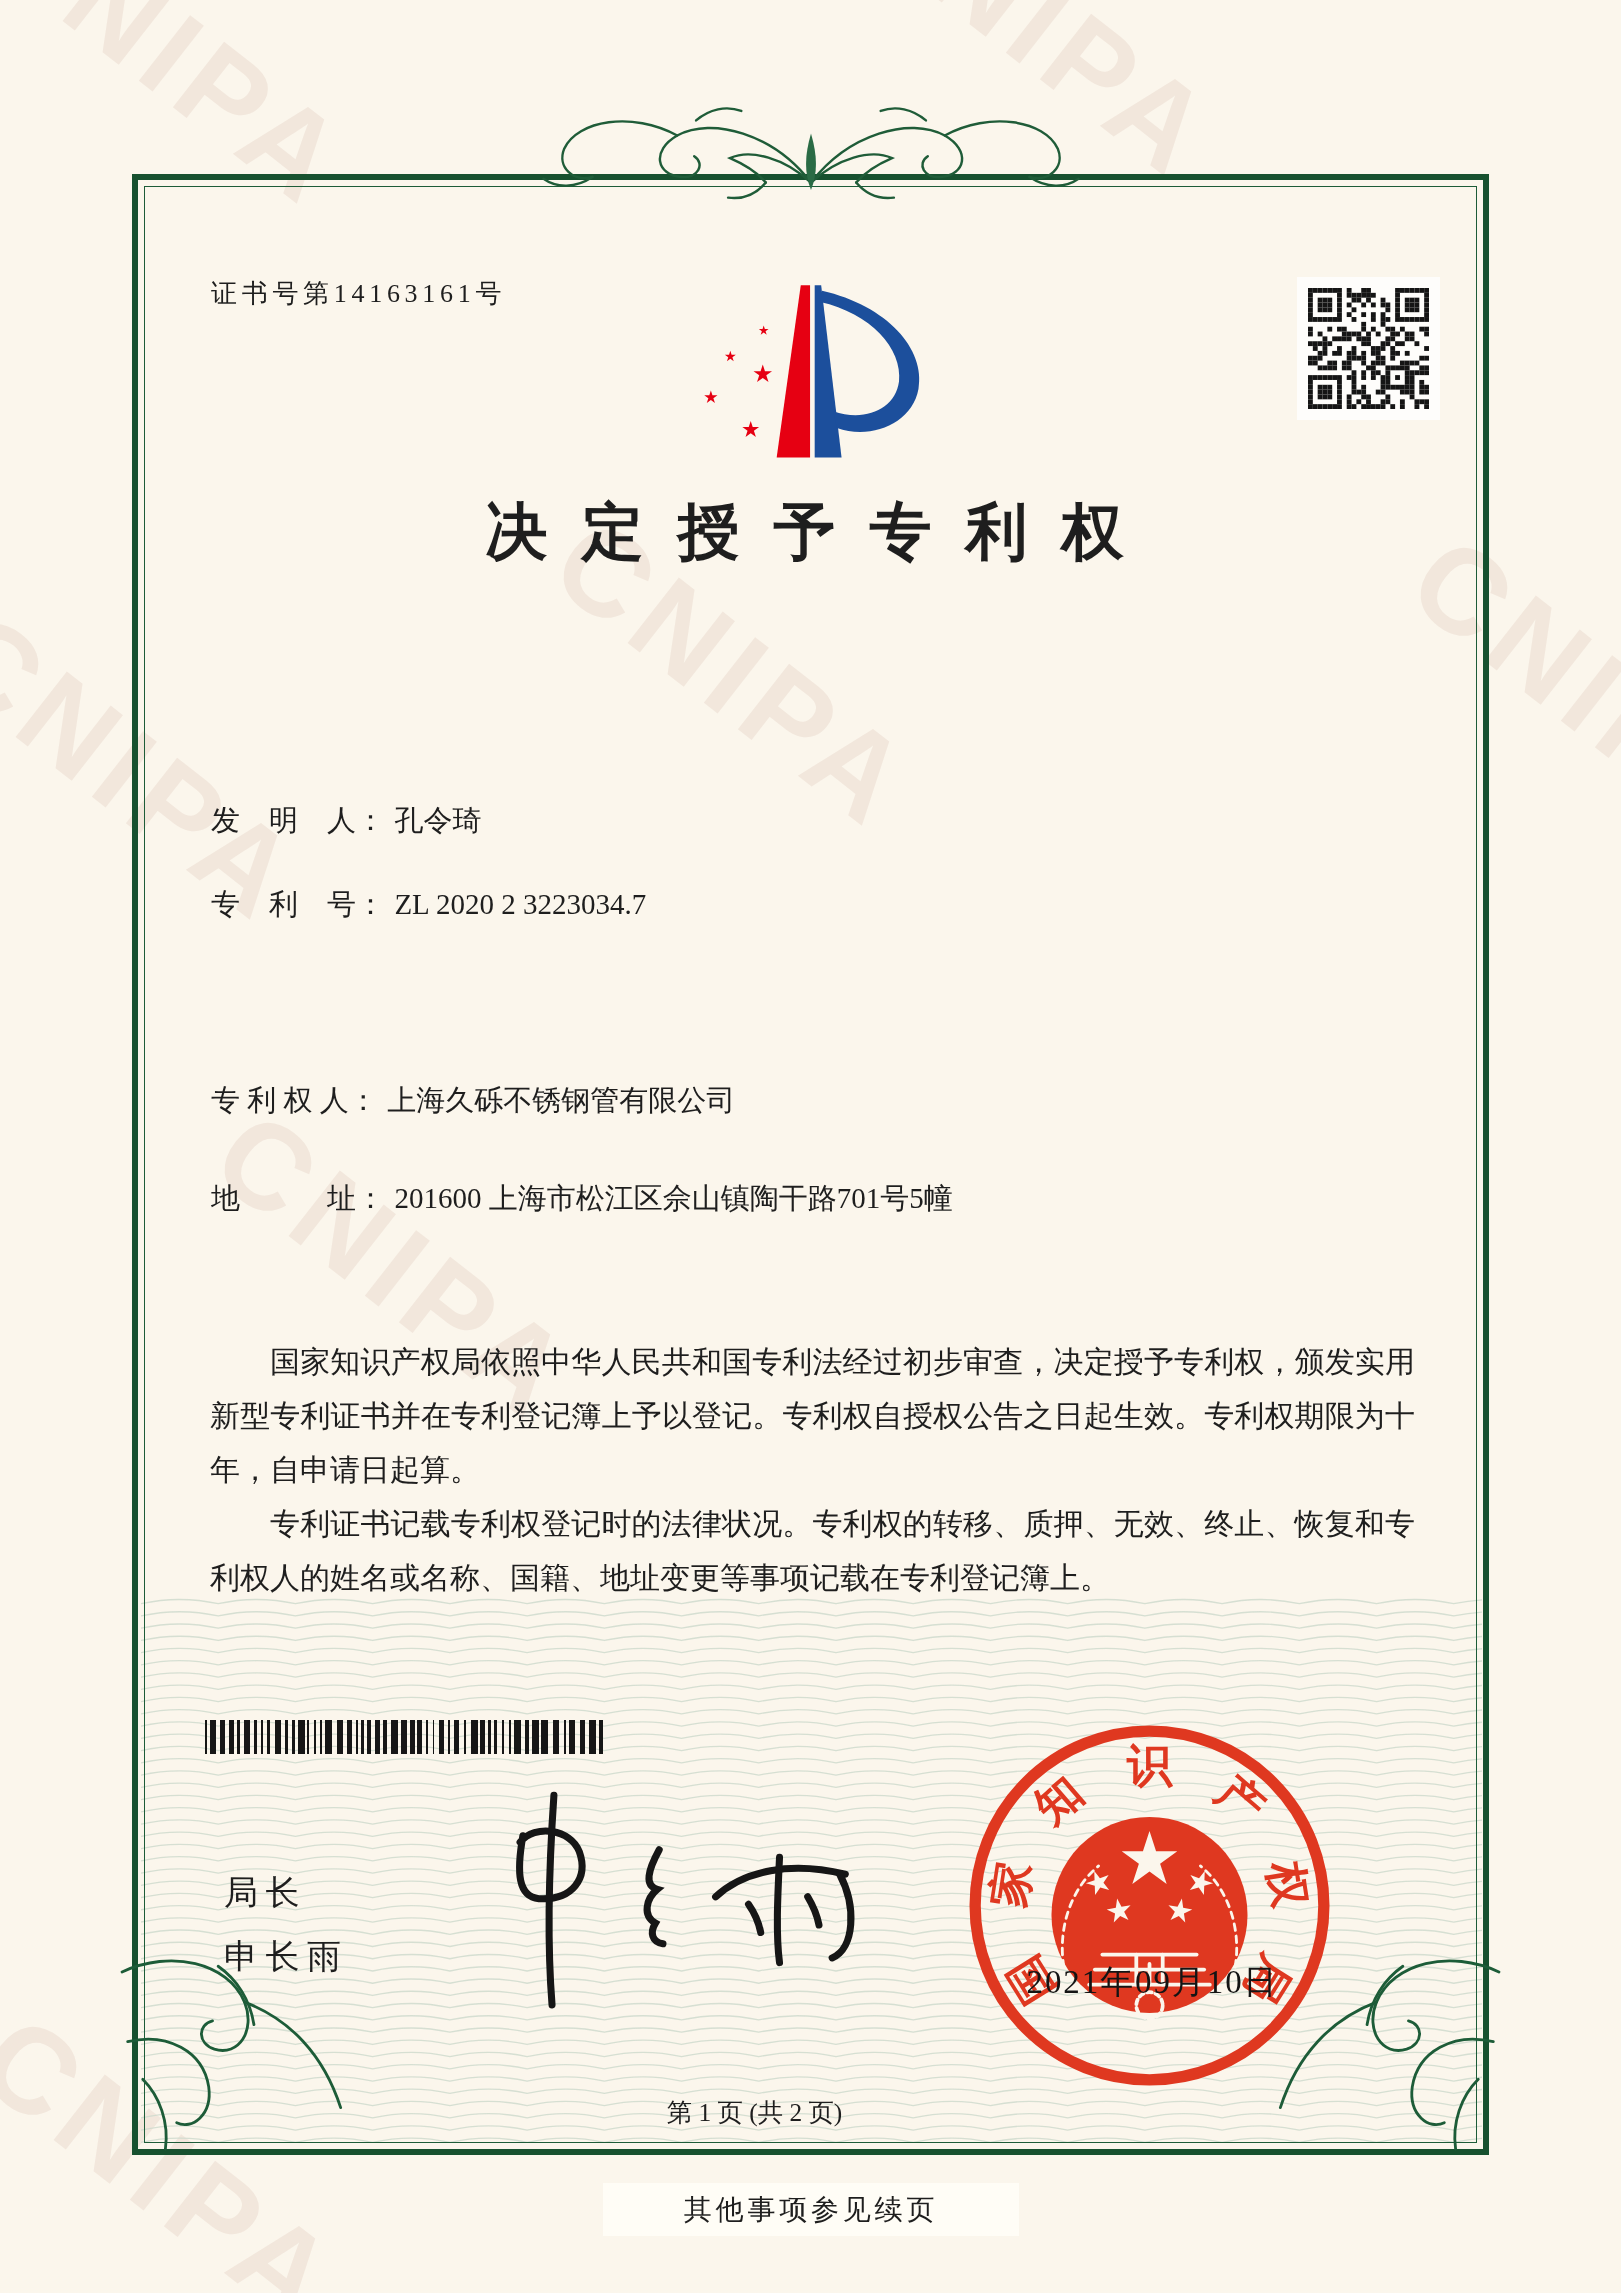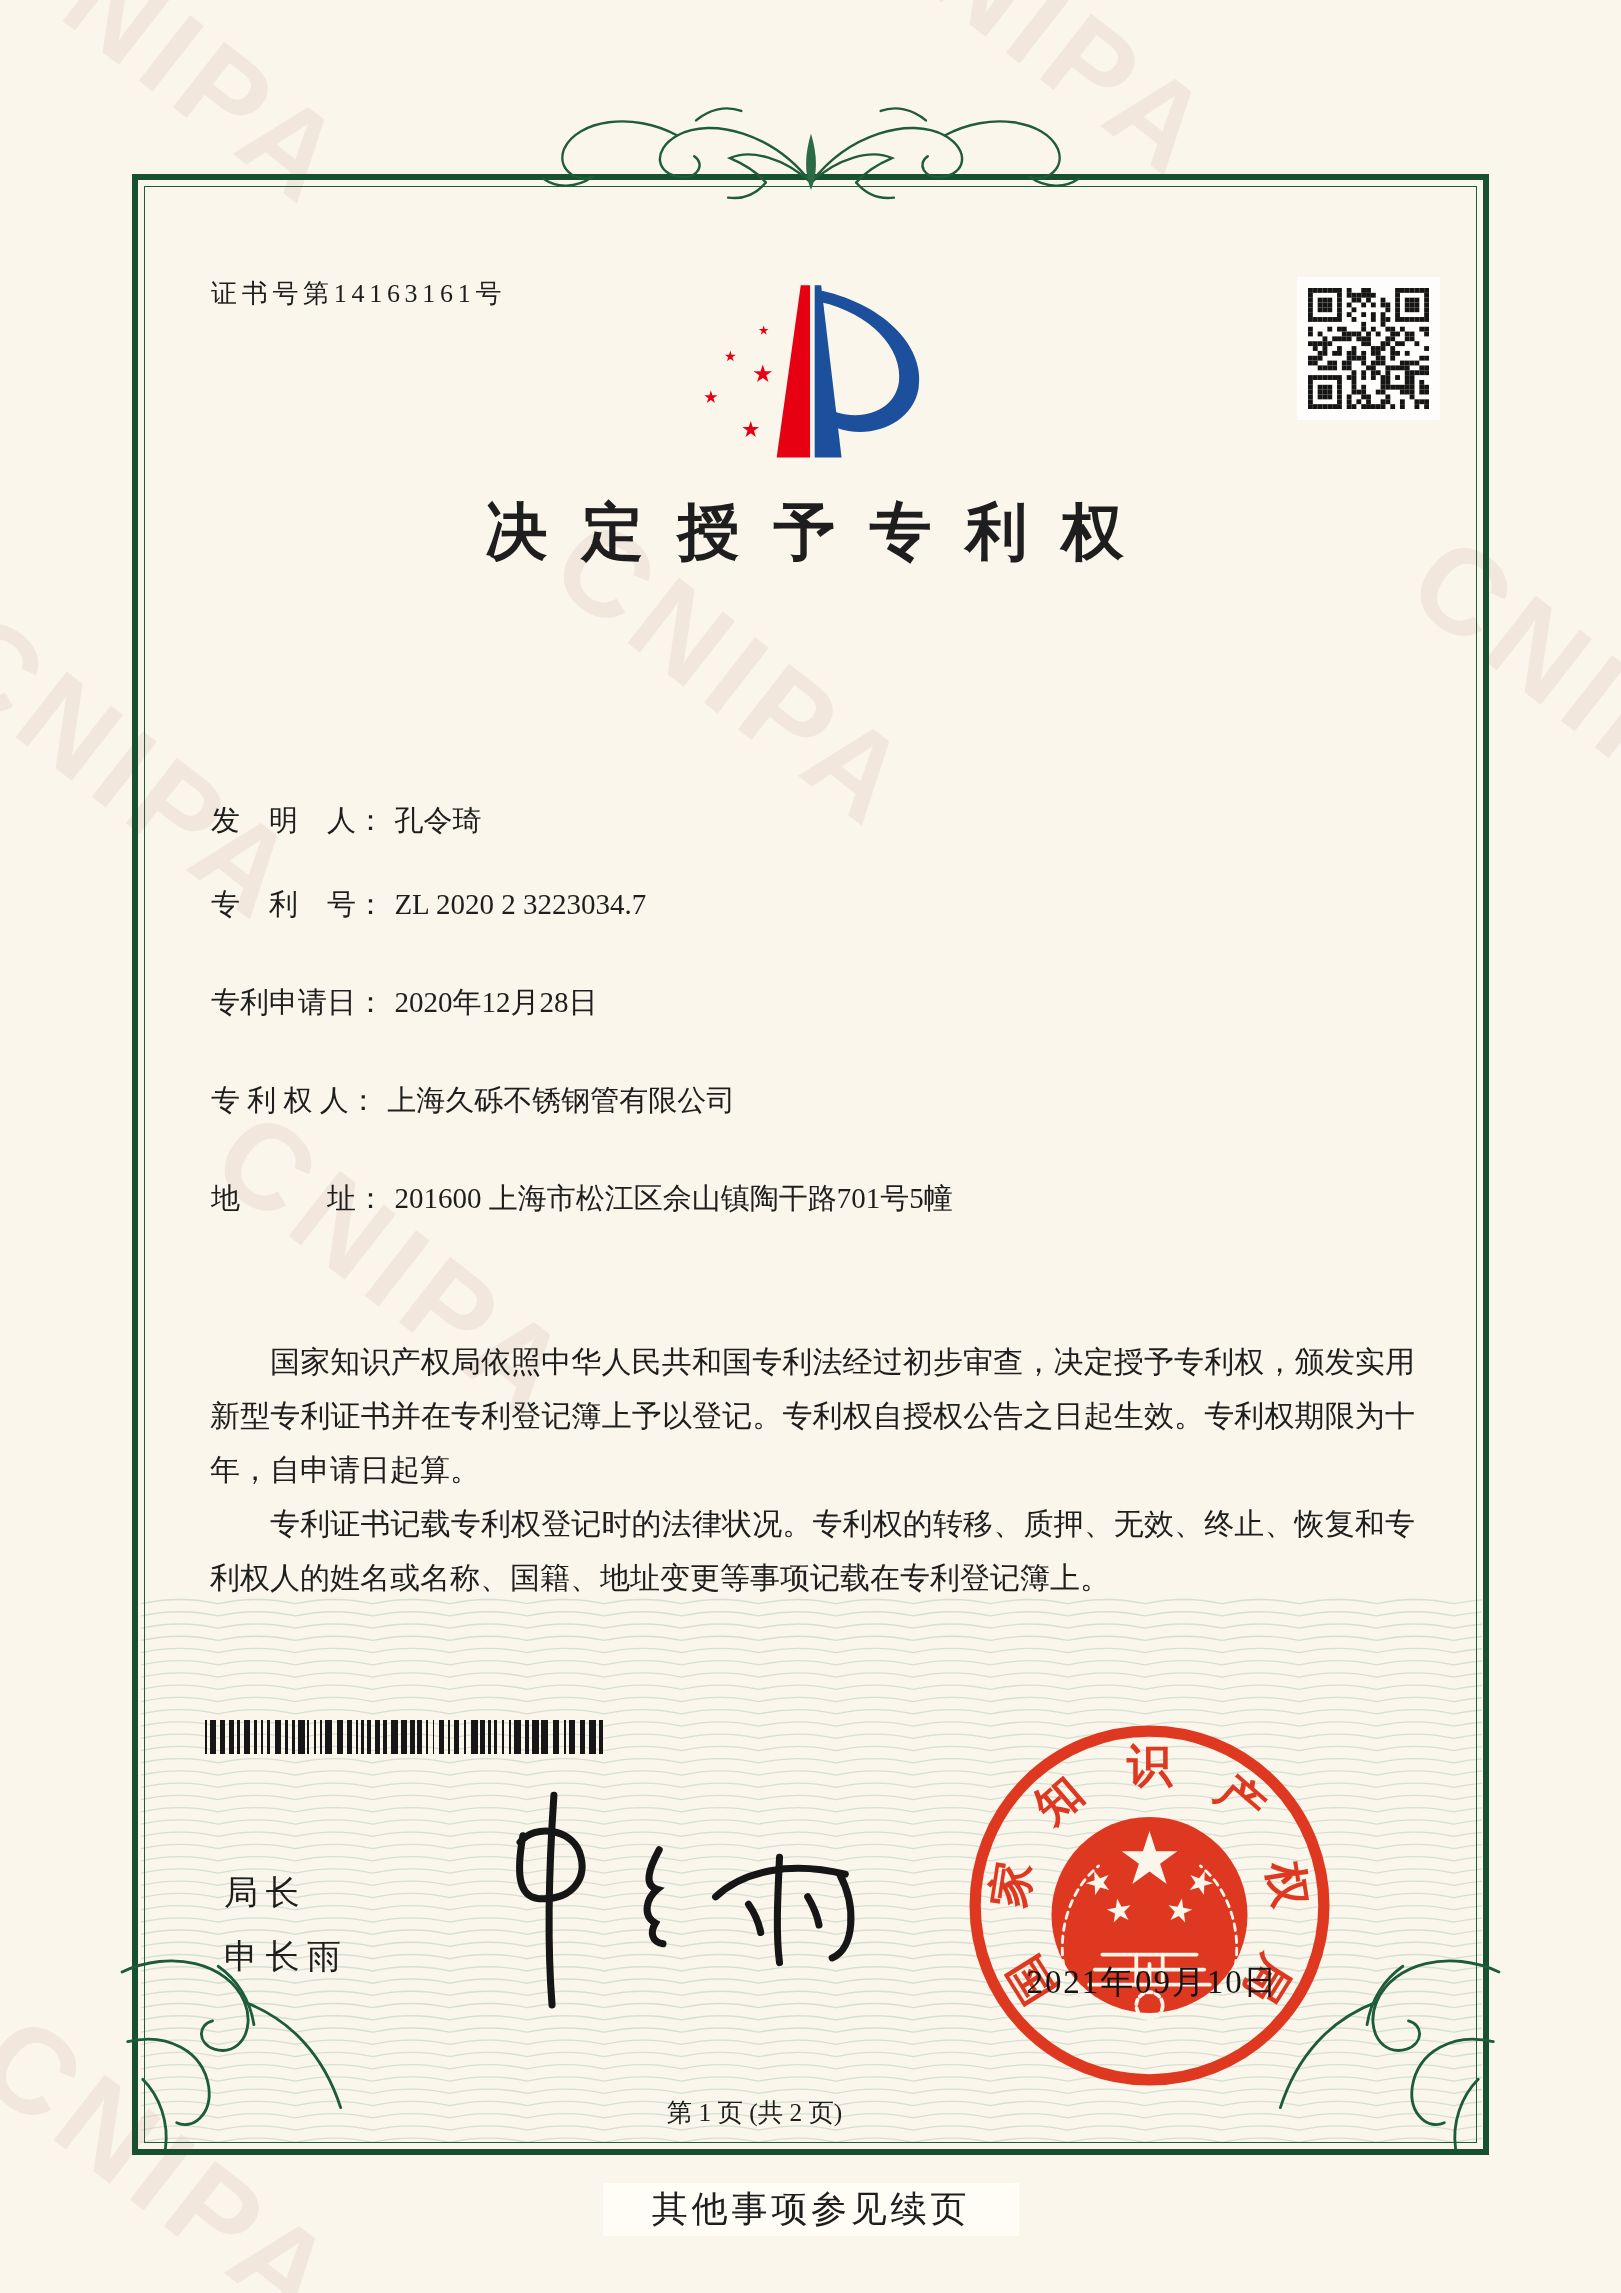--- a/index.html
+++ b/index.html
@@ -53,21 +53,21 @@
   .seal-char{font-size:48px;font-weight:700;fill:#df3820;text-anchor:middle;
              font-family:"Liberation Serif","DejaVu Serif",serif;dominant-baseline:central;}
   .seal-date{position:absolute;left:968px;top:1960px;width:369px;text-align:center;
              font-size:33px;letter-spacing:1.9px;color:#141414;z-index:5;}
 
   
   .page-info{position:absolute;left:132px;top:2096px;width:1245px;text-align:center;
              font-size:25.4px;z-index:3;}
   .continuation-strip{position:absolute;left:603px;top:2183px;width:416px;height:53px;
              background:#fffdf6;z-index:3;display:flex;align-items:center;justify-content:center;}
-  .continuation-note{font-size:36px;letter-spacing:3.8px;}
+  .continuation-note{font-size:28px;letter-spacing:3.8px;}
 
   .waves{position:absolute;left:141px;top:1596px;z-index:1;}
 </style>
 </head>
 <body>
 
 <div class="page">
 
   <svg width="0" height="0" style="position:absolute">
     <defs>
@@ -451,23 +451,20 @@
   </div>
 
   <div class="title">决定授予专利权</div>
 
   <div class="field-row" style="top:801px">
     <span class="field-label">发　明　人：</span><span class="field-value">孔令琦</span>
   </div>
   <div class="field-row" style="top:885px">
     <span class="field-label">专　利　号：</span><span class="field-value">ZL 2020 2 3223034.7</span>
   </div>
-  <div class="field-row" style="top:983px">
-    <span class="field-label">专利申请日：</span><span class="field-value">2020年12月28日</span>
-  </div>
   <div class="field-row" style="top:1081px">
     <span class="field-label">专 利 权 人：</span><span class="field-value">上海久砾不锈钢管有限公司</span>
   </div>
   <div class="field-row" style="top:1179px">
     <span class="field-label">地　　　址：</span><span class="field-value">201600 上海市松江区佘山镇陶干路701号5幢</span>
   </div>
 
   <div class="body-text">
     <p>国家知识产权局依照中华人民共和国专利法经过初步审查，决定授予专利权，颁发实用新型专利证书并在专利登记簿上予以登记。专利权自授权公告之日起生效。专利权期限为十年，自申请日起算。</p>
     <p>专利证书记载专利权登记时的法律状况。专利权的转移、质押、无效、终止、恢复和专利权人的姓名或名称、国籍、地址变更等事项记载在专利登记簿上。</p>

